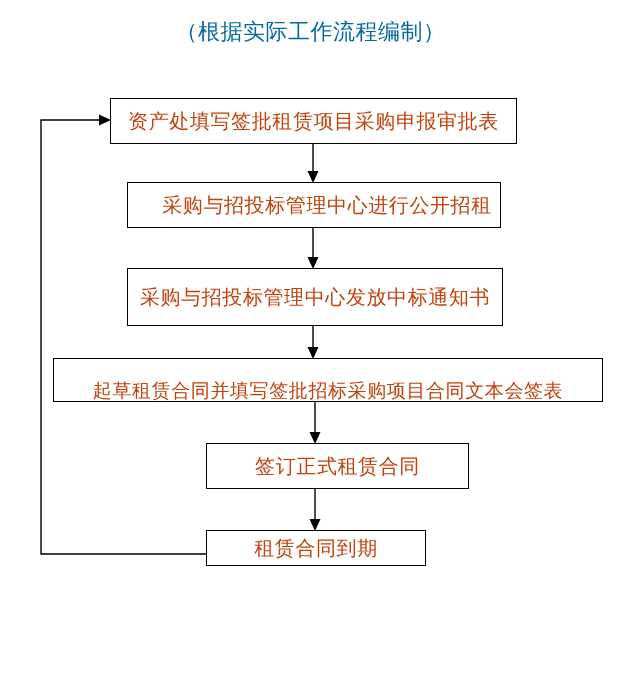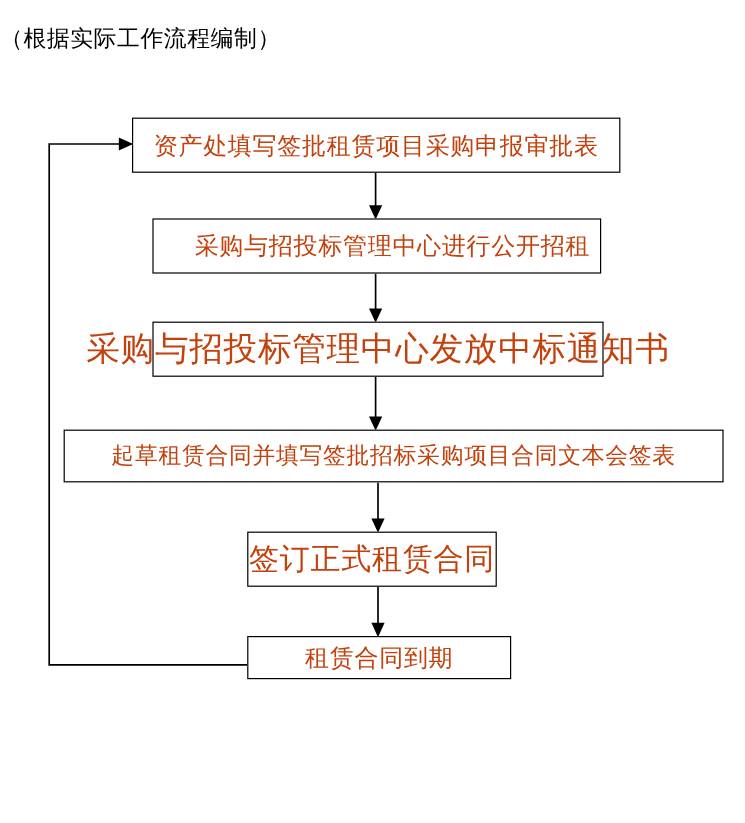--- a/index.html
+++ b/index.html
@@ -21,24 +21,25 @@
     left: 0;
     top: 0;
     width: 621px;
     height: 686px;
   }
   .title {
     position: absolute;
     left: 0;
     top: 18px;
     width: 621px;
-    font-size: 19px;
+    text-align: center;
+    font-size: 22px;
     line-height: 28px;
     letter-spacing: 0.5px;
-    color: #000000;
+    color: #0369a1;
     white-space: nowrap;
   }
   .node {
     position: absolute;
     box-sizing: border-box;
     border: 1.3px solid #000000;
     background: #ffffff;
     display: flex;
     align-items: center;
     justify-content: center;
@@ -46,23 +47,23 @@
     white-space: nowrap;
     letter-spacing: 0.6px;
   }
   .node .node-label {
     display: block;
     line-height: 1.1;
   }
   
   #node-1 { left: 110px; top: 98px;  width: 407px; height: 46px; font-size: 20px; }
   #node-2 { left: 127px; top: 182px; width: 374px; height: 46px; font-size: 20px; padding-left: 26px; }
-  #node-3 { left: 127px; top: 268px; width: 376px; height: 46px; font-size: 28px; }
-  #node-4 { left: 53px;  top: 358px; width: 550px; height: 44px; font-size: 19px; }
-  #node-5 { left: 206px; top: 443px; width: 208px; height: 46px; font-size: 25px; }
+  #node-3 { left: 127px; top: 268px; width: 376px; height: 58px; font-size: 20px; }
+  #node-4 { left: 53px;  top: 358px; width: 550px; height: 44px; font-size: 19px; align-items: flex-end; }
+  #node-5 { left: 206px; top: 443px; width: 263px; height: 46px; font-size: 20px; }
   #node-6 { left: 206px; top: 530px; width: 220px; height: 36px; font-size: 20px; }
 
   svg.links {
     position: absolute;
     left: 0;
     top: 0;
     width: 621px;
     height: 686px;
     pointer-events: none;
   }

